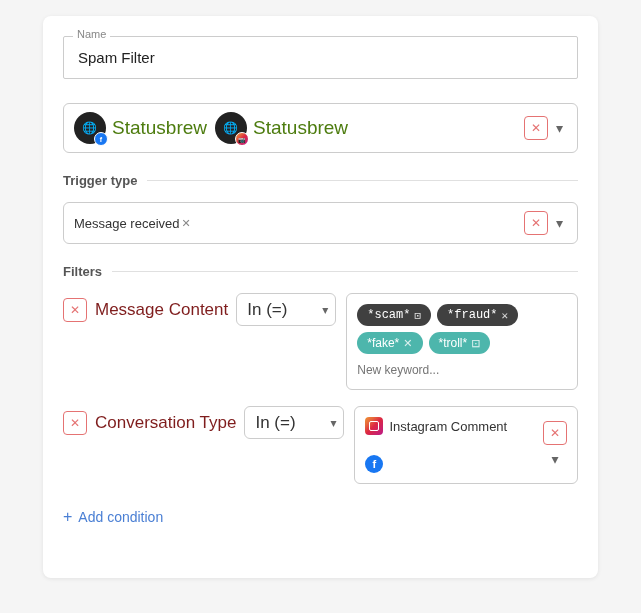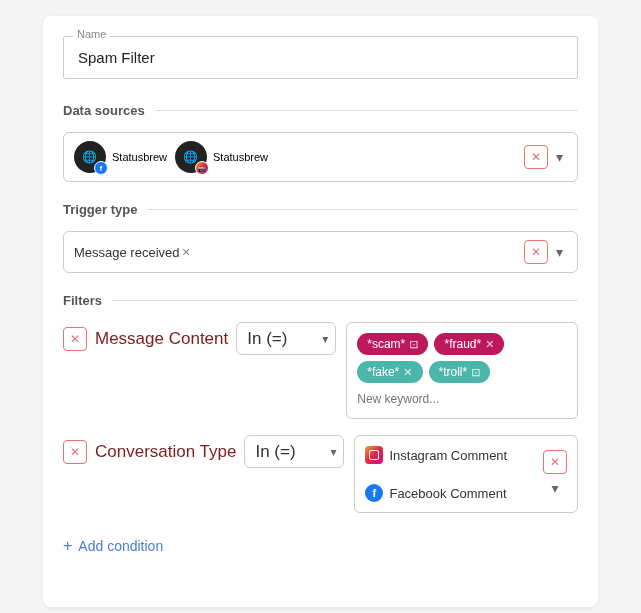--- a/index.html
+++ b/index.html
@@ -101,21 +101,21 @@
       border: 1.5px solid #fff;
       display: flex;
       align-items: center;
       justify-content: center;
       font-size: 7px;
       font-weight: bold;
       color: #fff;
     }
     .badge-fb { background: #1877f2; }
     .badge-ig { background: linear-gradient(135deg, #f09433, #e6683c, #dc2743, #cc2366, #bc1888); }
-    .source-name { font-size: 11px; color: #000000; }
+    .source-name { font-size: 19px; color: #4d7c0f; }
 
     .row-actions {
       margin-left: auto;
       display: flex;
       align-items: center;
       gap: 4px;
     }
     .btn-x {
       border: 1px solid #e57373;
       background: #fff;
@@ -220,22 +220,23 @@
     .kw-tag {
       display: flex;
       align-items: center;
       gap: 4px;
       border-radius: 20px;
       padding: 4px 10px;
       font-size: 12px;
       font-weight: 500;
     }
     .kw-tag-blue {
-      background: #be185d;
+      background: #404040;
       color: #fff;
+      font-family: Liberation Mono, monospace;
     }
     .kw-tag-teal {
       background: #4db6ac;
       color: #fff;
     }
     .kw-icon {
       font-size: 11px;
       opacity: 0.85;
     }
     .kw-x {
@@ -334,24 +335,20 @@
 <body>
 
 <div class="container">
 
   <div class="field-group">
     <span class="field-label-float">Name</span>
     <input class="text-input" type="text" value="Spam Filter" style="">
   </div>
 
   <div class="section-block">
-    <div class="section-header">
-      <span class="section-title">Data sources</span>
-      <div class="section-line"></div>
-    </div>
     <div class="data-sources-row">
 
       <div class="source-item">
         <div class="avatar-circle">
           <span class="avatar-inner-icon" style="color:#fff; font-size:12px;">🌐</span>
           <span class="social-badge badge-fb">f</span>
         </div>
         <span class="source-name">Statusbrew</span>
       </div>
 
@@ -440,21 +437,20 @@
       <div class="conv-type-area">
         <div class="conv-tags-list">
           <div class="conv-tag-item">
             <span class="icon-ig">
               <span class="icon-ig-inner"></span>
             </span>
             <span>Instagram Comment</span>
           </div>
           <div class="conv-tag-item">
             <span class="icon-fb">f</span>
-            <span>Facebook Comment</span>
           </div>
         </div>
         <div class="conv-area-actions">
           <button class="btn-x">✕</button>
           <button class="btn-chevron">▾</button>
         </div>
       </div>
     </div>
 
     <button class="add-condition-btn">

